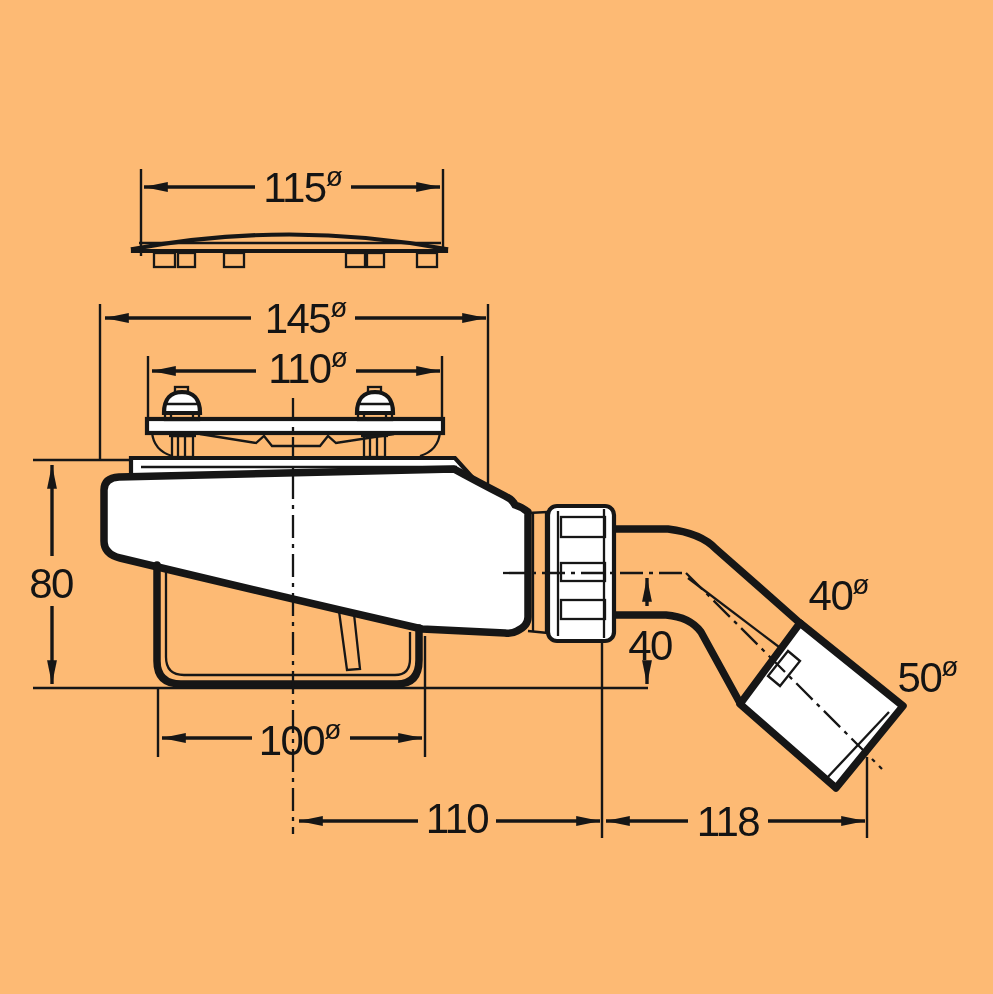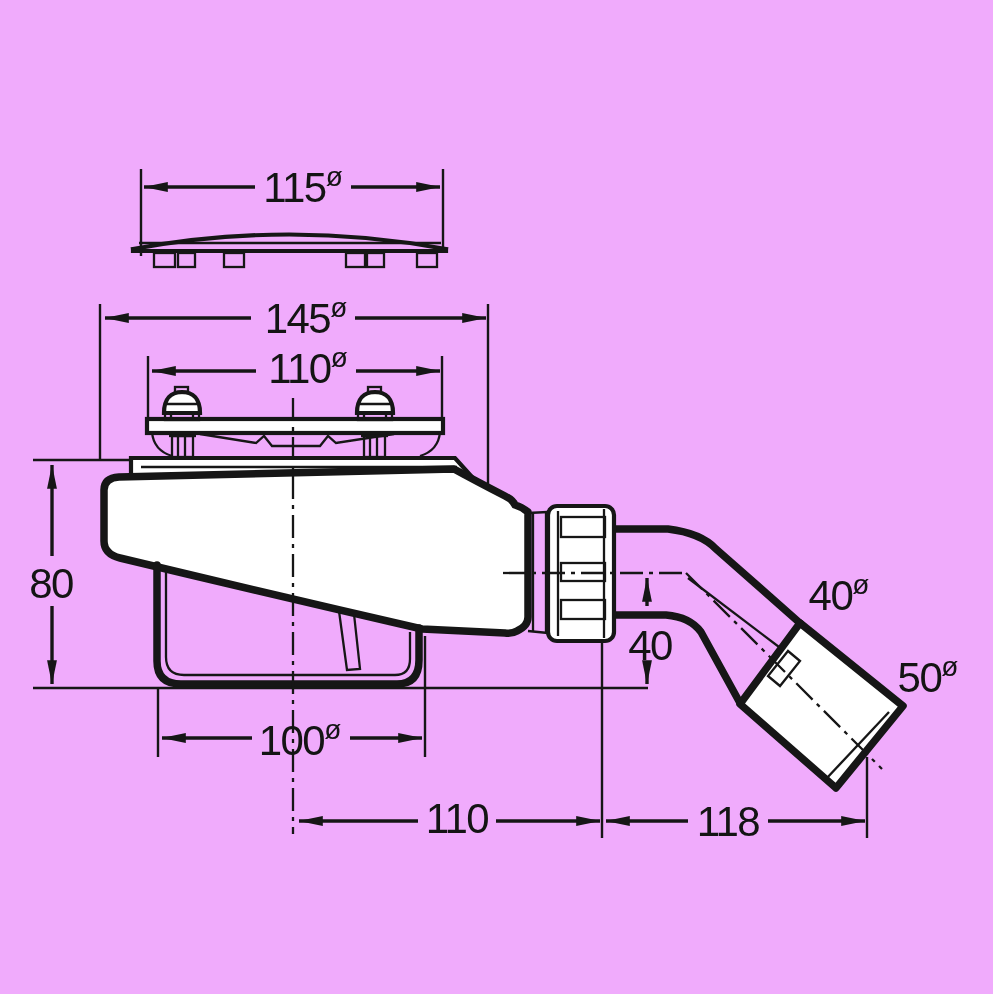--- a/index.html
+++ b/index.html
@@ -1,16 +1,16 @@
 <!DOCTYPE html>
 <html><head>
 <meta charset="utf-8">
 <style>
   html,body{margin:0;padding:0;background:#ffffff;}
-  .stage{position:relative;width:993px;height:994px;background:#f0abfc;overflow:hidden;
+  .stage{position:relative;width:993px;height:994px;background:#fdba74;overflow:hidden;
          font-family:"Liberation Sans", sans-serif;}
   svg{position:absolute;left:0;top:0;}
   .thick{stroke:#161616;stroke-width:7.5;fill:none;stroke-linejoin:round;stroke-linecap:round;}
   .thickfill{stroke:#161616;stroke-width:7.5;fill:#ffffff;stroke-linejoin:round;}
   .med{stroke:#161616;stroke-width:4.2;fill:none;stroke-linecap:square;}
   .medfill{stroke:#161616;stroke-width:4.2;fill:#ffffff;}
   .thin{stroke:#161616;stroke-width:2.3;fill:none;}
   .dim{stroke:#161616;stroke-width:3.4;fill:none;}
   .ext{stroke:#161616;stroke-width:2.4;fill:none;}
   .cl{stroke:#161616;stroke-width:2.3;fill:none;stroke-dasharray:23 6 4 6;}

